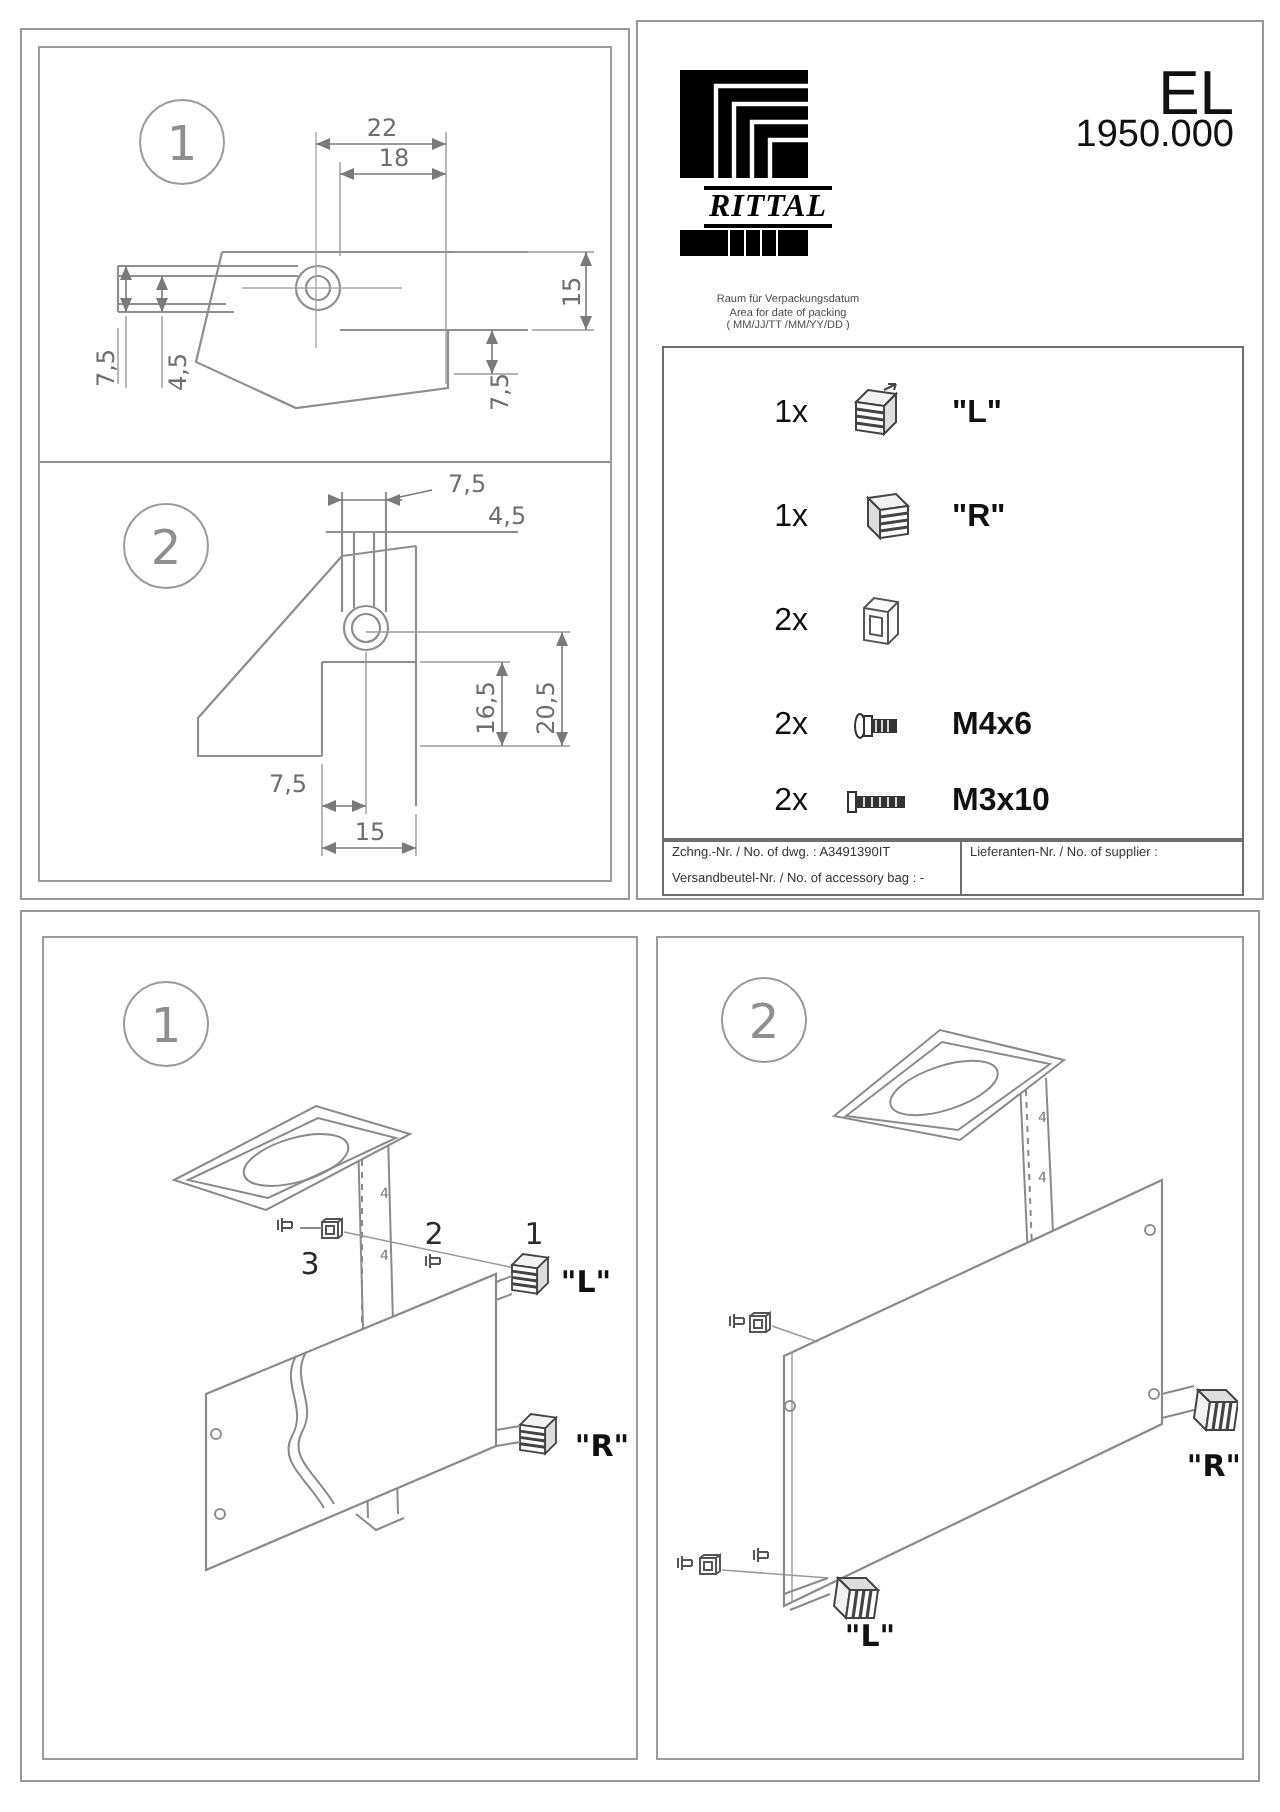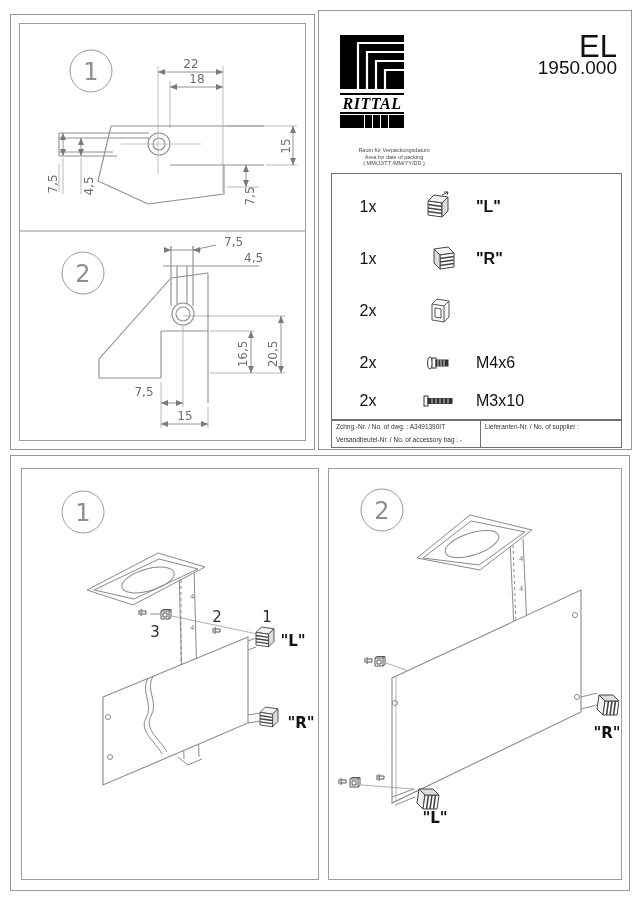--- a/index.html
+++ b/index.html
@@ -8,36 +8,36 @@
   .panel{position:absolute;background:#fff;border:1px solid #979797;}
   .inner{position:absolute;border:1px solid #9d9d9d;background:#fff;}
   svg text{font-family:"DejaVu Sans", sans-serif;}
   .dimtext{fill:#6e6e6e;font-size:12px;}
   .circnum{fill:#8f8f8f;font-size:24px;}
   .callout{fill:#2b2b2b;font-size:15px;}
   .partlbl{fill:#111;font-size:15px;font-weight:bold;}
   .railmark{fill:#777;font-size:7px;}
   
   .logo-square{position:absolute;left:21px;top:24px;width:64px;height:54px;background:#000;}
-  .logo-text{position:absolute;left:21px;top:82px;width:64px;text-align:center;
+  .logo-text{position:absolute;left:33px;top:82px;width:64px;text-align:center;
              font-family:"Liberation Serif", serif;font-style:italic;font-weight:bold;
              font-size:16px;letter-spacing:.5px;line-height:17px;color:#000;
              border-top:2px solid #000;border-bottom:2px solid #000;}
   .logo-bar{position:absolute;left:21px;top:104px;width:64px;height:13px;background:#000;}
   .logo-bar i{position:absolute;top:0;width:1px;height:13px;background:#fff;}
   .model{position:absolute;right:14px;top:18px;text-align:center;font-size:31px;color:#111;}
   .orderno{position:absolute;right:14px;top:46px;text-align:right;font-size:19px;color:#111;}
   .packnote{position:absolute;left:20px;top:136px;width:110px;text-align:center;
             font-size:5.5px;line-height:6.5px;color:#4a4a4a;}
   .partsbox{position:absolute;left:12px;top:162px;width:289px;height:246px;border:1px solid #6f6f6f;}
   .prow{position:absolute;left:0;width:100%;height:42px;display:flex;align-items:center;}
-  .pqty{width:72px;text-align:center;font-size:16px;color:#111;}
+  .pqty{width:72px;text-align:right;font-size:16px;color:#111;}
   .picon{width:72px;display:flex;justify-content:center;}
   .plab{font-size:16px;color:#111;font-weight:600;}
-  .plab.reg{font-weight:400;}
+  .plab.reg{font-weight:700;}
   .tblock{position:absolute;left:12px;top:408px;width:289px;height:27px;border:1px solid #6f6f6f;display:flex;}
   .tcell{font-size:6.5px;color:#333;line-height:8px;padding:3px 4px;box-sizing:border-box;}
   .tcell.l{width:148px;display:flex;flex-direction:column;justify-content:space-between;}
   .tcell.r{flex:1;border-left:1px solid #6f6f6f;}
 </style>
 </head>
 <body>
 
 <div class="page">
 

